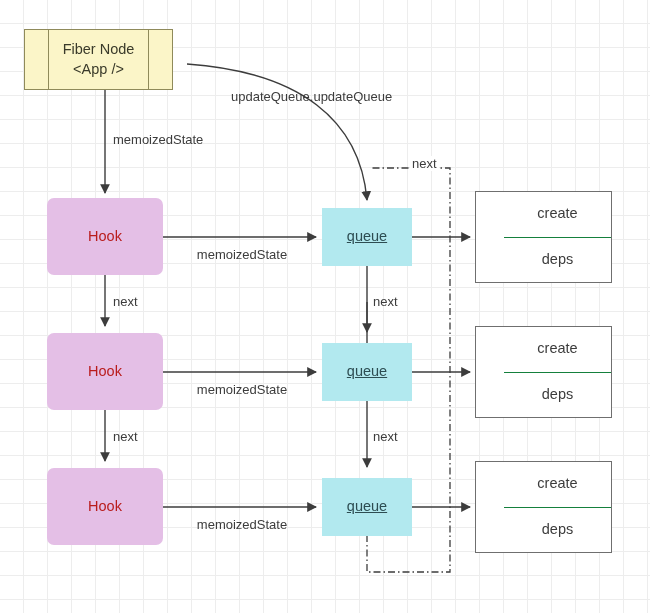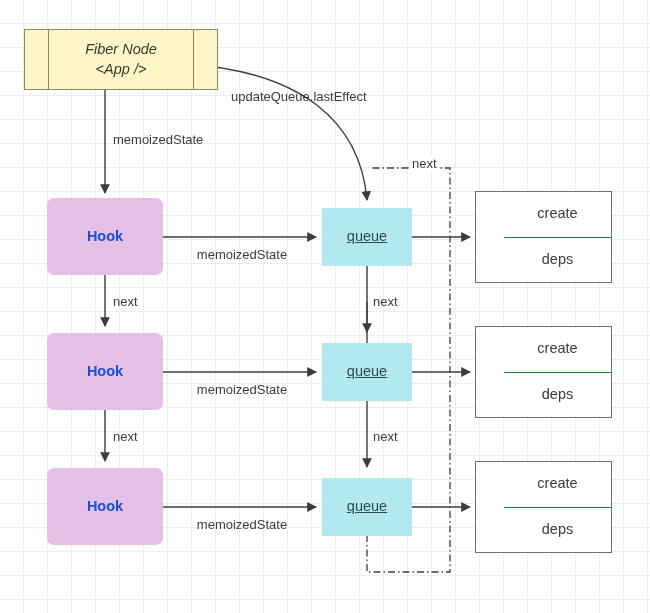--- a/index.html
+++ b/index.html
@@ -46,22 +46,21 @@
   .fiber-div {
     position: absolute;
     top: 0;
     bottom: 0;
     width: 1px;
     background: #8f8a5a;
   }
   .hook-node {
     background: #e4bfe6;
     border-radius: 7px;
-    color: #1d4ed8;
-    font-weight: bold;
+    color: #b91c1c;
   }
   .queue-node {
     background: #b2e9ef;
     color: #2d4d52;
     text-decoration: underline;
   }
   .effect-node {
     background: #ffffff;
     border: 1px solid #6f6f6f;
     flex-direction: column;
@@ -113,21 +112,21 @@
     <line x1="367" y1="265" x2="367" y2="332" stroke="#3c3c3c" stroke-width="1.4" marker-end="url(#arrow)"></line>
     <line x1="367" y1="400" x2="367" y2="467" stroke="#3c3c3c" stroke-width="1.4" marker-end="url(#arrow)"></line>
 
     <line x1="412" y1="237" x2="470" y2="237" stroke="#3c3c3c" stroke-width="1.4" marker-end="url(#arrow)"></line>
     <line x1="412" y1="372" x2="470" y2="372" stroke="#3c3c3c" stroke-width="1.4" marker-end="url(#arrow)"></line>
     <line x1="412" y1="507" x2="470" y2="507" stroke="#3c3c3c" stroke-width="1.4" marker-end="url(#arrow)"></line>
 
     <path d="M 367 535 L 367 572 L 450 572 L 450 168 L 370 168" fill="none" stroke="#3c3c3c" stroke-width="1.3" stroke-dasharray="7 3 1.5 3"></path>
   </svg>
 
-  <div class="node fiber-node" style="left:24px; top:29px; width:194px; height:61px;font-style:italic;">
+  <div class="node fiber-node" style="left:24px; top:29px; width:149px; height:61px;">
     <span class="fiber-div" style="left:23px;"></span>
     <span class="fiber-div" style="right:23px;"></span>
     <span style="position:relative;">
       <span>Fiber Node</span><br>
       <span>&lt;App /&gt;</span>
     </span>
   </div>
 
   <div class="node hook-node" style="left:47px; top:198px; width:116px; height:77px;">
     <span>Hook</span>
@@ -156,21 +155,21 @@
   <div class="node effect-node" style="left:475px; top:326px; width:137px; height:92px;">
     <span class="effect-cell">create</span>
     <span class="effect-cell">deps</span>
   </div>
   <div class="node effect-node" style="left:475px; top:461px; width:137px; height:92px;">
     <span class="effect-cell">create</span>
     <span class="effect-cell">deps</span>
   </div>
 
   <div class="edge-label" style="left:113px; top:132px;">memoizedState</div>
-  <div class="edge-label" style="left:231px; top:89px;">updateQueue.lastEffect</div>
+  <div class="edge-label" style="left:231px; top:89px;">updateQueue.updateQueue</div>
 
   <div class="edge-label label-center" style="left:242px; top:247px;">memoizedState</div>
   <div class="edge-label label-center" style="left:242px; top:382px;">memoizedState</div>
   <div class="edge-label label-center" style="left:242px; top:517px;">memoizedState</div>
 
   <div class="edge-label" style="left:113px; top:294px;">next</div>
   <div class="edge-label" style="left:113px; top:429px;">next</div>
 
   <div class="edge-label" style="left:373px; top:294px;">next</div>
   <div class="edge-label" style="left:373px; top:429px;">next</div>

